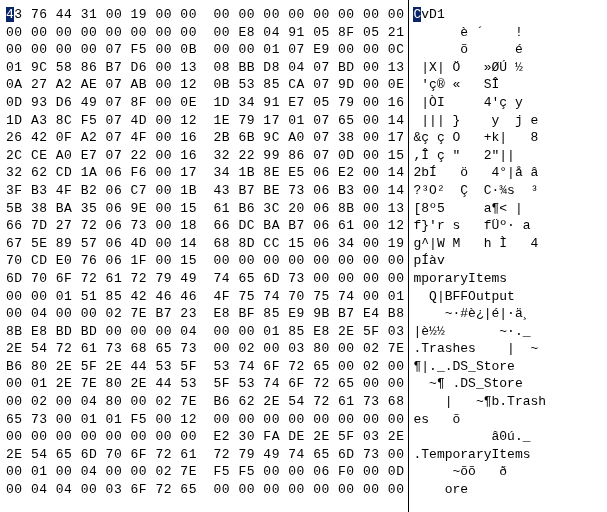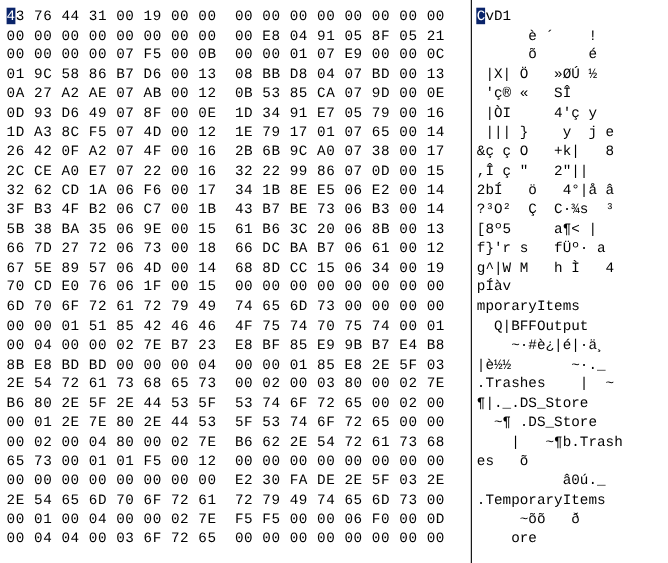--- a/index.html
+++ b/index.html
@@ -1,19 +1,19 @@
 <!DOCTYPE html>
 <html><head>
 <meta charset="utf-8">
 <style>
   * { margin: 0; padding: 0; box-sizing: border-box; }
   body { background: #fff; font-family: 'Courier New', monospace; font-size: 13px; line-height: 1.35; width: 607px; height: 512px; overflow: hidden; }
   .viewer { display: flex; width: 100%; height: 100%; }
   .hex-pane { padding: 6px 4px 20px 6px; white-space: pre; letter-spacing: 0.5px; color: #000; }
-  .ascii-pane { padding: 6px 4px; white-space: pre; border-left: 1px solid #000; color: #000; flex: 1; margin-left: 20px; }
+  .ascii-pane { padding: 6px 4px; white-space: pre; border-left: 1px solid #000; color: #000; flex: 1; }
   .row { display: block; height: 17.6px; }
   .sel { background: #0a246a; color: #fff; }
 </style>
 </head>
 <body>
 
 <div class="viewer">
   <div class="hex-pane" id="hex-pane"><span class="row"><span class="sel">4</span>3 76 44 31 00 19 00 00  00 00 00 00 00 00 00 00</span><span class="row">00 00 00 00 00 00 00 00  00 E8 04 91 05 8F 05 21</span><span class="row">00 00 00 00 07 F5 00 0B  00 00 01 07 E9 00 00 0C</span><span class="row">01 9C 58 86 B7 D6 00 13  08 BB D8 04 07 BD 00 13</span><span class="row">0A 27 A2 AE 07 AB 00 12  0B 53 85 CA 07 9D 00 0E</span><span class="row">0D 93 D6 49 07 8F 00 0E  1D 34 91 E7 05 79 00 16</span><span class="row">1D A3 8C F5 07 4D 00 12  1E 79 17 01 07 65 00 14</span><span class="row">26 42 0F A2 07 4F 00 16  2B 6B 9C A0 07 38 00 17</span><span class="row">2C CE A0 E7 07 22 00 16  32 22 99 86 07 0D 00 15</span><span class="row">32 62 CD 1A 06 F6 00 17  34 1B 8E E5 06 E2 00 14</span><span class="row">3F B3 4F B2 06 C7 00 1B  43 B7 BE 73 06 B3 00 14</span><span class="row">5B 38 BA 35 06 9E 00 15  61 B6 3C 20 06 8B 00 13</span><span class="row">66 7D 27 72 06 73 00 18  66 DC BA B7 06 61 00 12</span><span class="row">67 5E 89 57 06 4D 00 14  68 8D CC 15 06 34 00 19</span><span class="row">70 CD E0 76 06 1F 00 15  00 00 00 00 00 00 00 00</span><span class="row">6D 70 6F 72 61 72 79 49  74 65 6D 73 00 00 00 00</span><span class="row">00 00 01 51 85 42 46 46  4F 75 74 70 75 74 00 01</span><span class="row">00 04 00 00 02 7E B7 23  E8 BF 85 E9 9B B7 E4 B8</span><span class="row">8B E8 BD BD 00 00 00 04  00 00 01 85 E8 2E 5F 03</span><span class="row">2E 54 72 61 73 68 65 73  00 02 00 03 80 00 02 7E</span><span class="row">B6 80 2E 5F 2E 44 53 5F  53 74 6F 72 65 00 02 00</span><span class="row">00 01 2E 7E 80 2E 44 53  5F 53 74 6F 72 65 00 00</span><span class="row">00 02 00 04 80 00 02 7E  B6 62 2E 54 72 61 73 68</span><span class="row">65 73 00 01 01 F5 00 12  00 00 00 00 00 00 00 00</span><span class="row">00 00 00 00 00 00 00 00  E2 30 FA DE 2E 5F 03 2E</span><span class="row">2E 54 65 6D 70 6F 72 61  72 79 49 74 65 6D 73 00</span><span class="row">00 01 00 04 00 00 02 7E  F5 F5 00 00 06 F0 00 0D</span><span class="row">00 04 04 00 03 6F 72 65  00 00 00 00 00 00 00 00</span></div>
   <div class="ascii-pane" id="ascii-pane"><span class="row"><span class="sel">C</span>vD1            </span><span class="row">      è ´    !</span><span class="row">      õ      é  </span><span class="row"> |X| Ö   »ØÚ ½  </span><span class="row"> 'ç® «   SÎ    </span><span class="row"> |ÒI     4'ç y  </span><span class="row"> ||| }    y  j e</span><span class="row">&amp;ç ç O   +k|   8</span><span class="row">,Î ç "   2"||   </span><span class="row">2bÍ   ö   4°|å â</span><span class="row">?³O²  Ç  C·¾s  ³</span><span class="row">[8º5     a¶&lt; |  </span><span class="row">f}'r s   fÜº· a </span><span class="row">g^|W M   h Ì   4</span><span class="row">pÍàv            </span><span class="row">mporaryItems    </span><span class="row">  Q|BFFOutput   </span><span class="row">    ~·#è¿|é|·ä¸  </span><span class="row">|è½½       ~·._ </span><span class="row">.Trashes    |  ~</span><span class="row">¶|._.DS_Store   </span><span class="row">  ~¶ .DS_Store  </span><span class="row">    |   ~¶b.Trash</span><span class="row">es   õ          </span><span class="row">          â0ú._ </span><span class="row">.TemporaryItems </span><span class="row">     ~õõ   ð   </span><span class="row">    ore         </span></div>
 </div>

